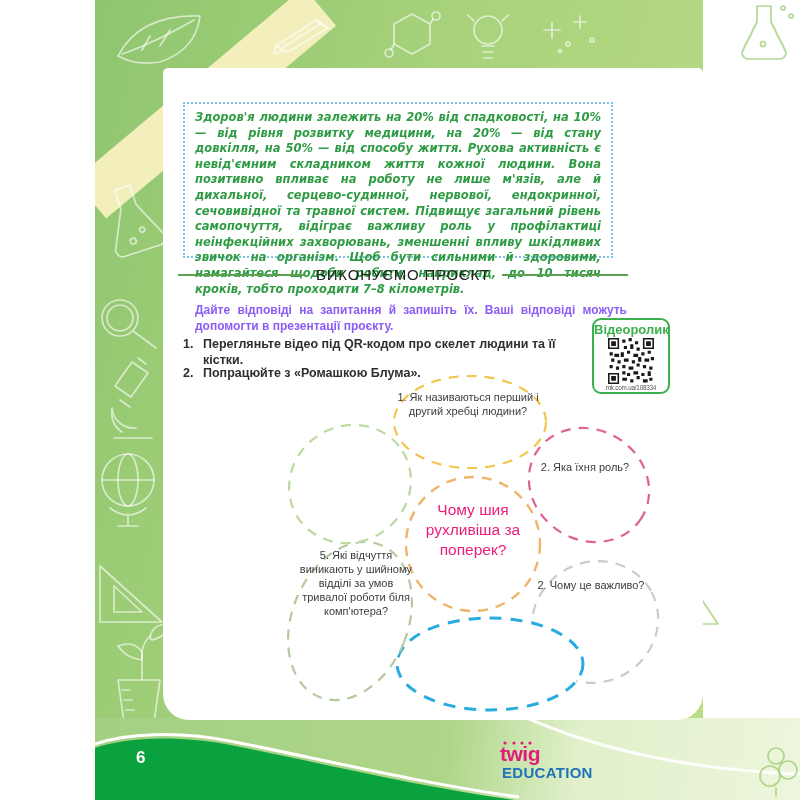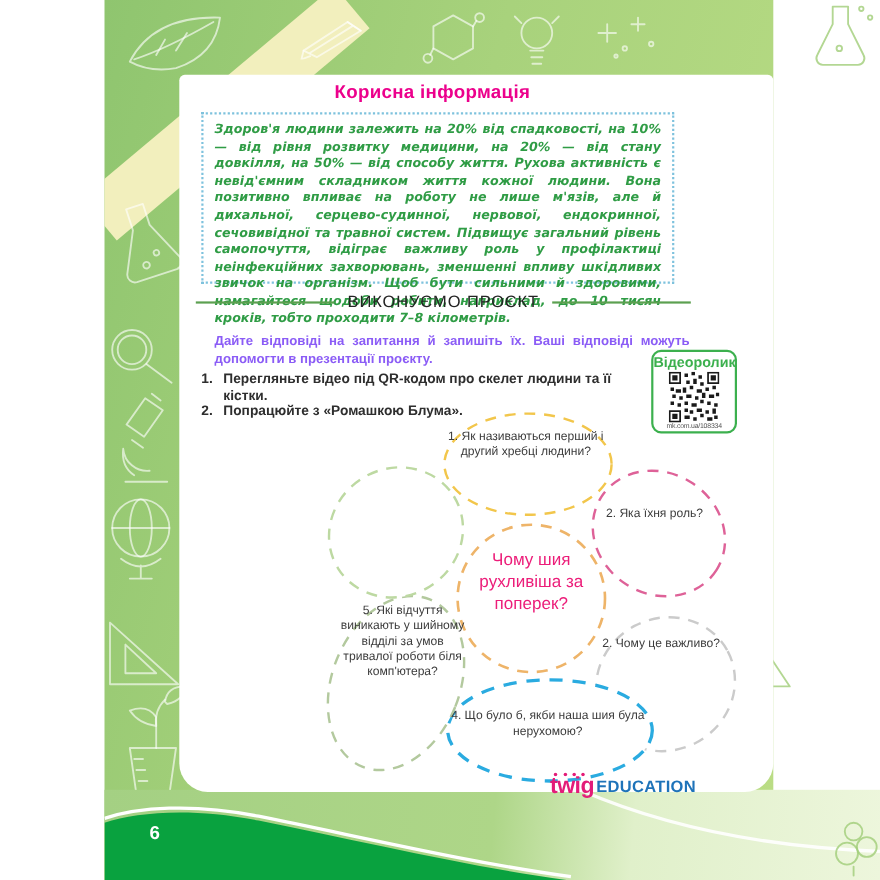--- a/index.html
+++ b/index.html
@@ -37,28 +37,28 @@
   .step .num{font-weight:800;width:20px;flex:none;}
   .step .txt{font-weight:700;}
   
   .qr-box{position:absolute;left:429px;top:250px;width:78px;height:76px;box-sizing:border-box;
         border:2px solid var(--qr-green,#3cb04e);border-radius:9px;background:#fff;
         text-align:center;padding-top:2px;}
   .qr-label{font-size:13px;font-weight:700;color:var(--qr-green,#3cb04e);}
   .qr-code{width:46px;height:46px;margin:1px auto 0;display:block;}
   .qr-url{font-size:6.3px;color:#555;letter-spacing:-.2px;}
   
-  .daisy{position:absolute;left:128px;top:304px;width:392px;height:345px;}
+  .daisy{position:absolute;left:118px;top:304px;width:392px;height:345px;}
   .daisy svg.shapes{position:absolute;left:0;top:0;width:392px;height:345px;}
   .petal-txt{position:absolute;font-size:11px;line-height:14px;color:#3c3c3c;text-align:center;font-weight:400;}
   .center-txt{position:absolute;left:125px;top:128px;width:134px;text-align:center;
         font-size:15.5px;line-height:20px;font-weight:400;color:var(--center-text,#ec1d79);}
   
   .page-num{position:absolute;left:136px;top:748px;z-index:5;color:#fff;font-size:17px;font-weight:800;}
-  .logo{position:absolute;left:500px;top:705px;z-index:5;display:flex;align-items:center;}
+  .logo{position:absolute;left:500px;top:744px;z-index:5;display:flex;align-items:flex-start;flex-direction:column;}
   .logo .twig{position:relative;font-size:21px;font-weight:800;letter-spacing:-.5px;
         color:var(--logo-pink,#e31c79);line-height:20px;}
   .logo .twig svg{position:absolute;left:3px;top:-3px;}
   .logo .edu{font-size:15px;font-weight:700;color:var(--logo-blue,#1e73b9);letter-spacing:.3px;margin-left:2px;}
 </style>
 </head>
 <body>
 
 <div id="page">
 
@@ -189,21 +189,20 @@
     <svg width="48" height="56" viewBox="0 0 48 56">
         <circle cx="24" cy="14" r="8"></circle>
         <circle cx="36" cy="28" r="9"></circle>
         <circle cx="18" cy="34" r="10"></circle>
         <path d="M24,46 v8"></path>
       </svg>
   </div>
 
   <div class="panel">
 
-    <div class="info-title">Корисна інформація</div>
 
     <div class="info-box">
       <div class="info-text">Здоров'я людини залежить на 20% від спадковості, на 10% — від рівня розвитку медицини, на 20% — від стану довкілля, на 50% — від способу життя. Рухова активність є невід'ємним складником життя кожної людини. Вона позитивно впливає на роботу не лише м'язів, але й дихальної, серцево-судинної, нервової, ендокринної, сечовивідної та травної систем. Підвищує загальний рівень самопочуття, відіграє важливу роль у профілактиці неінфекційних захворювань, зменшенні впливу шкідливих звичок на організм. Щоб бути сильними й здоровими, намагайтеся щодоби робити, наприклад, до 10 тисяч кроків, тобто проходити 7–8 кілометрів.</div>
     </div>
 
     <div class="proj-head">
       <span class="rule"></span>
       <h2 class="proj-title">ВИКОНУЄМО ПРОЄКТ</h2>
       <span class="rule"></span>
     </div>
@@ -234,21 +233,20 @@
         <ellipse id="petal-2" class="petal-shape" cx="308" cy="113" rx="62" ry="55" fill="#fff" stroke="#de6298" stroke-width="2.2" stroke-dasharray="10 8" transform="rotate(32 308 113)"></ellipse>
         <ellipse id="petal-3" class="petal-shape" cx="314" cy="250" rx="64" ry="60" fill="#fff" stroke="#cbcbcb" stroke-width="2.2" stroke-dasharray="10 8" transform="rotate(-28 314 250)"></ellipse>
         <ellipse id="petal-4" class="petal-shape" cx="209" cy="292" rx="93" ry="46" fill="#fff" stroke="#2aabe0" stroke-width="3" stroke-dasharray="12 9"></ellipse>
         <ellipse id="petal-5" class="petal-shape" cx="69" cy="249" rx="58" ry="82" fill="#fff" stroke="#b3c99e" stroke-width="2.2" stroke-dasharray="10 8" transform="rotate(22 69 249)"></ellipse>
         <ellipse id="petal-6" class="petal-shape" cx="69" cy="112" rx="62" ry="58" fill="#fff" stroke="#bdd9a2" stroke-width="2.2" stroke-dasharray="10 8" transform="rotate(-32 69 112)"></ellipse>
         <circle cx="192" cy="172" r="67" fill="#fff" style="stroke:var(--center-ring,#eeb469)" stroke-width="2.4" stroke-dasharray="10 8"></circle>
       </svg>
       <div class="petal-txt" style="left:107px;top:18px;width:160px">1. Як називаються перший і другий хребці людини?</div>
       <div class="petal-txt" style="left:245px;top:88px;width:118px">2. Яка їхня роль?</div>
       <div class="petal-txt" style="left:250px;top:206px;width:120px">2. Чому це важливо?</div>
-      <div class="petal-txt" style="left:118px;top:272px;width:178px">4. Що було б, якби наша шия була нерухомою?</div>
       <div class="petal-txt" style="left:14px;top:176px;width:122px">5. Які відчуття виникають у шийному відділі за умов тривалої роботи біля комп'ютера?</div>
       <div class="center-txt">Чому шия рухливіша за поперек?</div>
     </div>
 
   </div>
 
   <div class="page-num">6</div>
   <div class="logo">
     <span class="twig">
       <svg width="30" height="4" viewBox="0 0 30 4">

